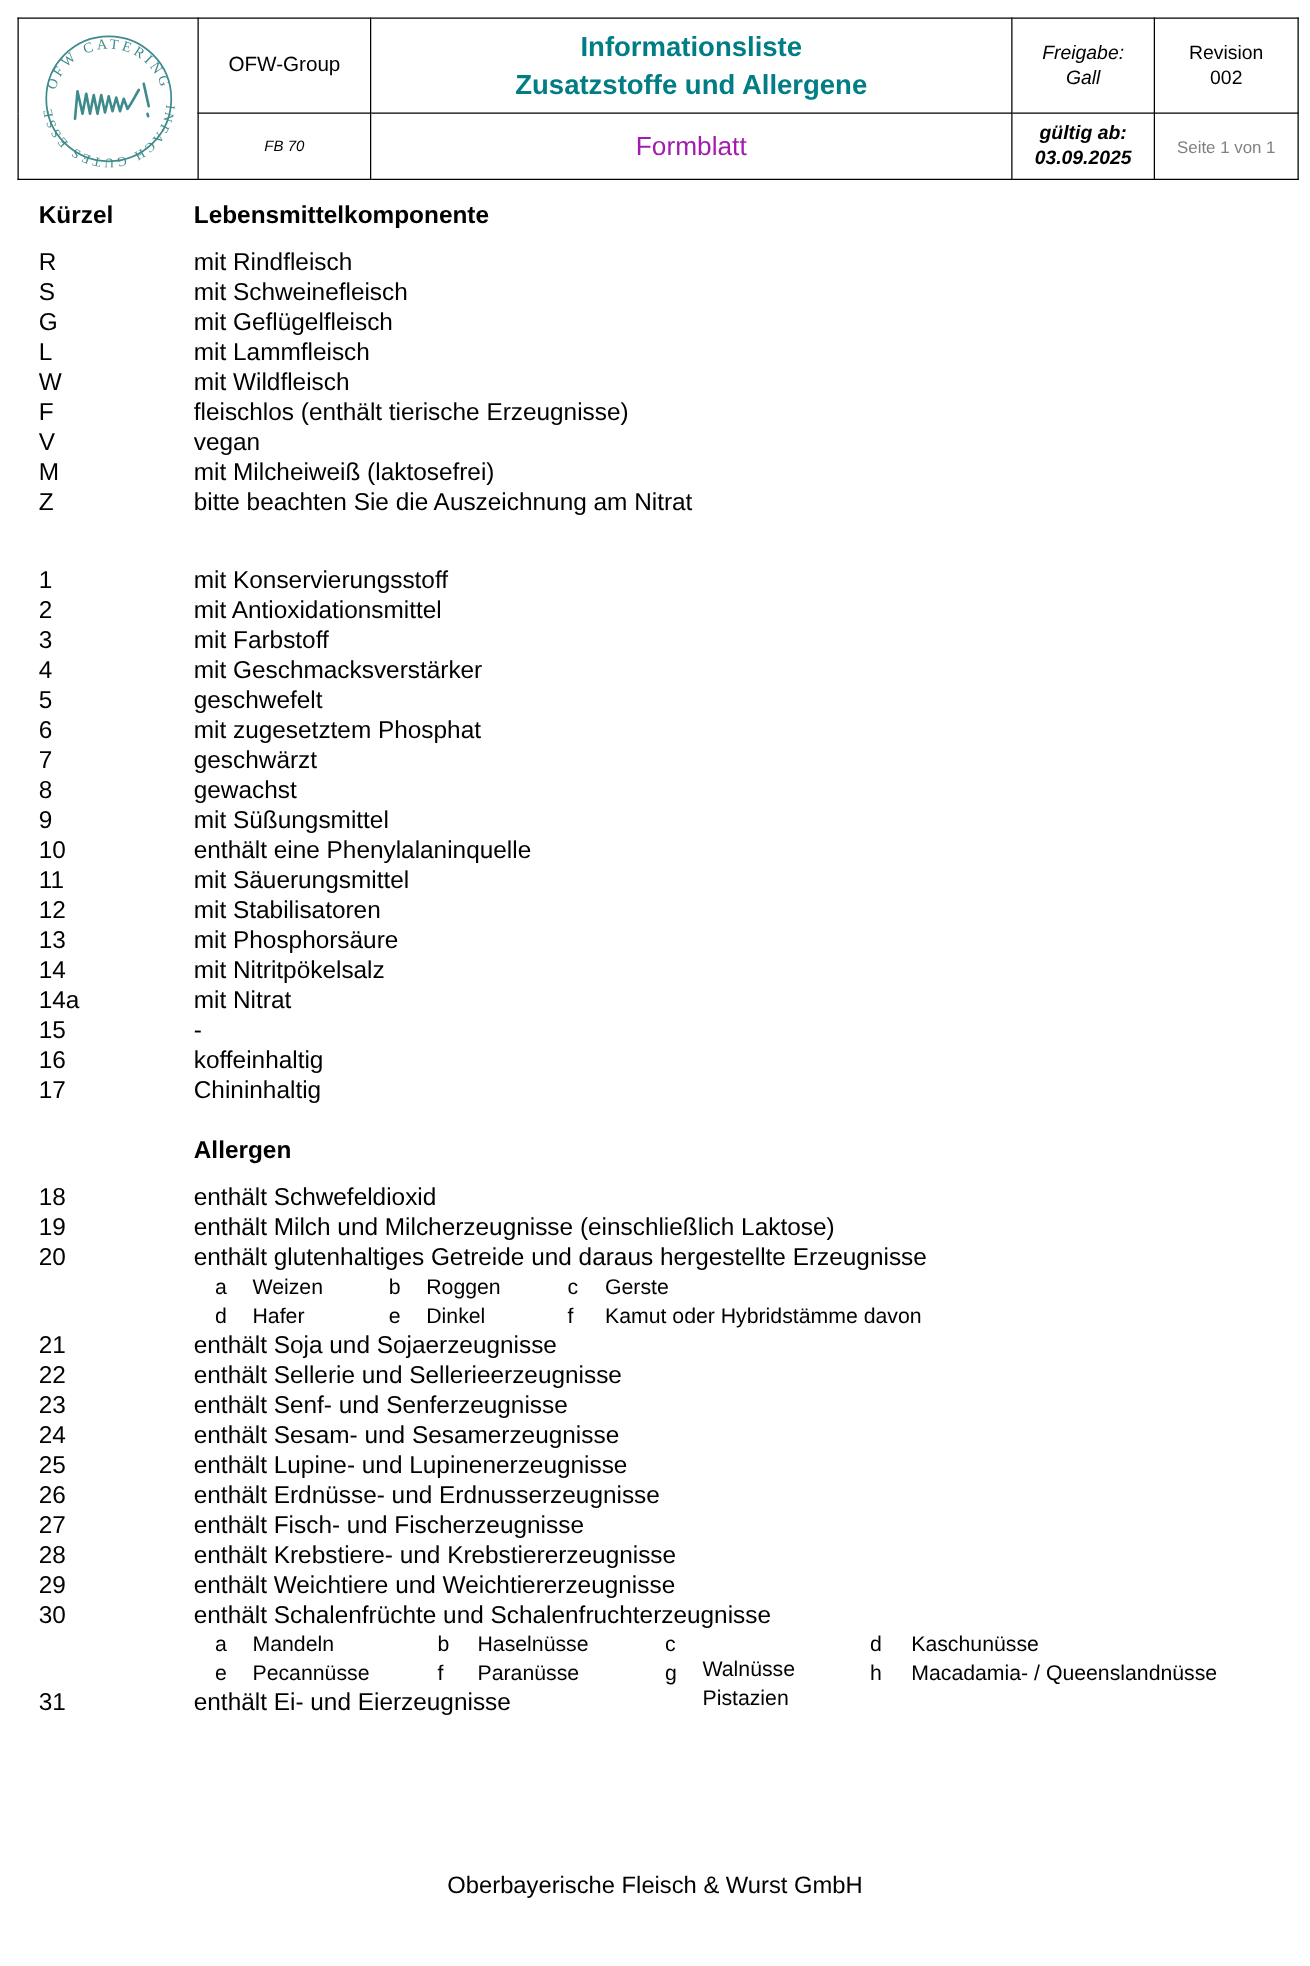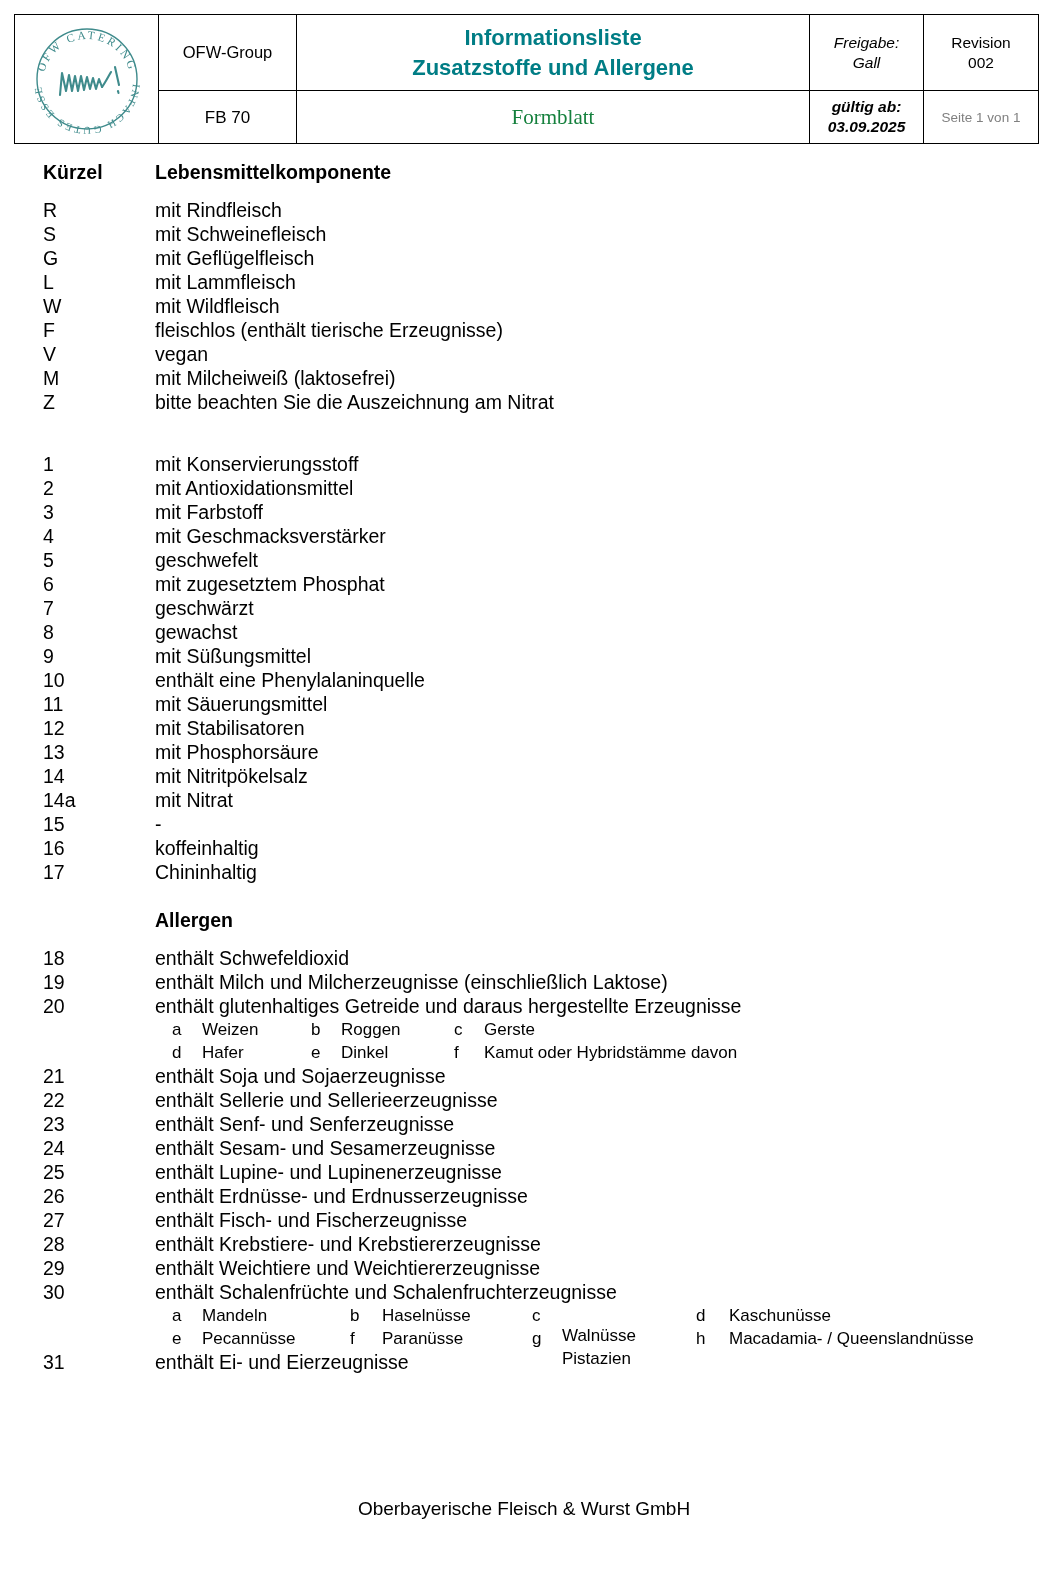--- a/index.html
+++ b/index.html
@@ -46,37 +46,37 @@
     justify-content: center;
   }
   .logo-svg { display: block; }
 
   .txt-ofwgroup {
     font-size: 16.5px;
     line-height: 1.25;
     padding: 6px 2px;
   }
   .txt-fb70 {
-    font-size: 17px;
+    font-size: 12px;
     line-height: 1.25;
     padding: 6px 2px;
+    font-style: italic;
   }
   .txt-doctitle {
     color: #007d85;
     font-weight: bold;
     font-size: 22px;
     line-height: 1.35;
     padding: 8px 4px;
   }
   .txt-formblatt {
-    color: #15803d;
+    color: #a21caf;
     font-size: 21px;
     line-height: 1.3;
     padding: 7px 4px;
-    font-family: Liberation Serif, serif;
   }
   .txt-small {
     font-size: 15.5px;
     line-height: 1.28;
     padding: 6px 2px;
   }
   .txt-small-b {
     font-size: 15.5px;
     line-height: 1.28;
     padding: 6px 2px;
@@ -101,21 +101,20 @@
     position: relative;
     height: 24px;
     font-size: 19.5px;
     line-height: 24px;
     white-space: nowrap;
   }
   .col-key {
     position: absolute;
     left: 31px;
     top: 0;
-    margin-left: 12px;
   }
   .col-desc {
     position: absolute;
     left: 155px;
     top: 0;
   }
   .section-head .col-key,
   .section-head .col-desc {
     font-weight: bold;
   }

